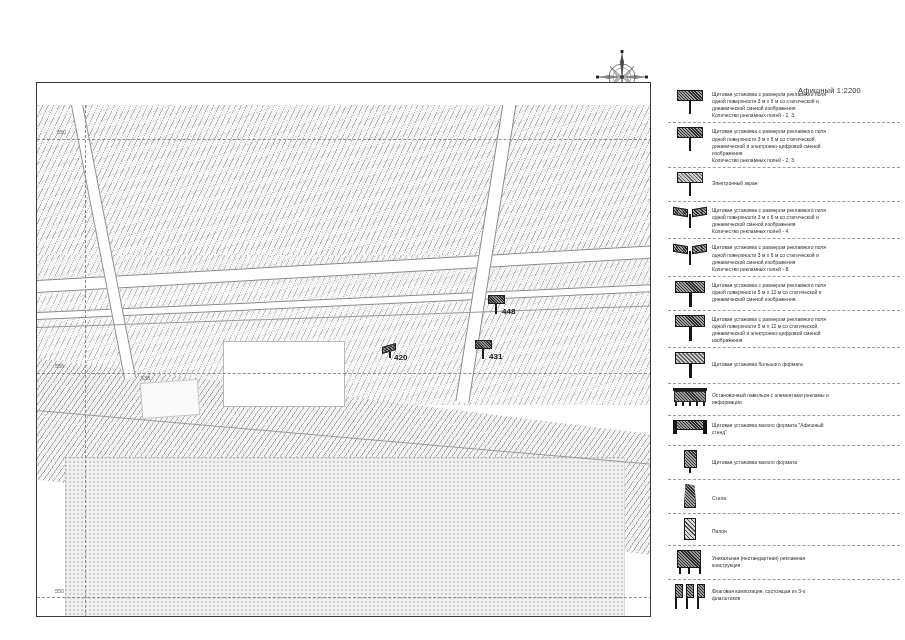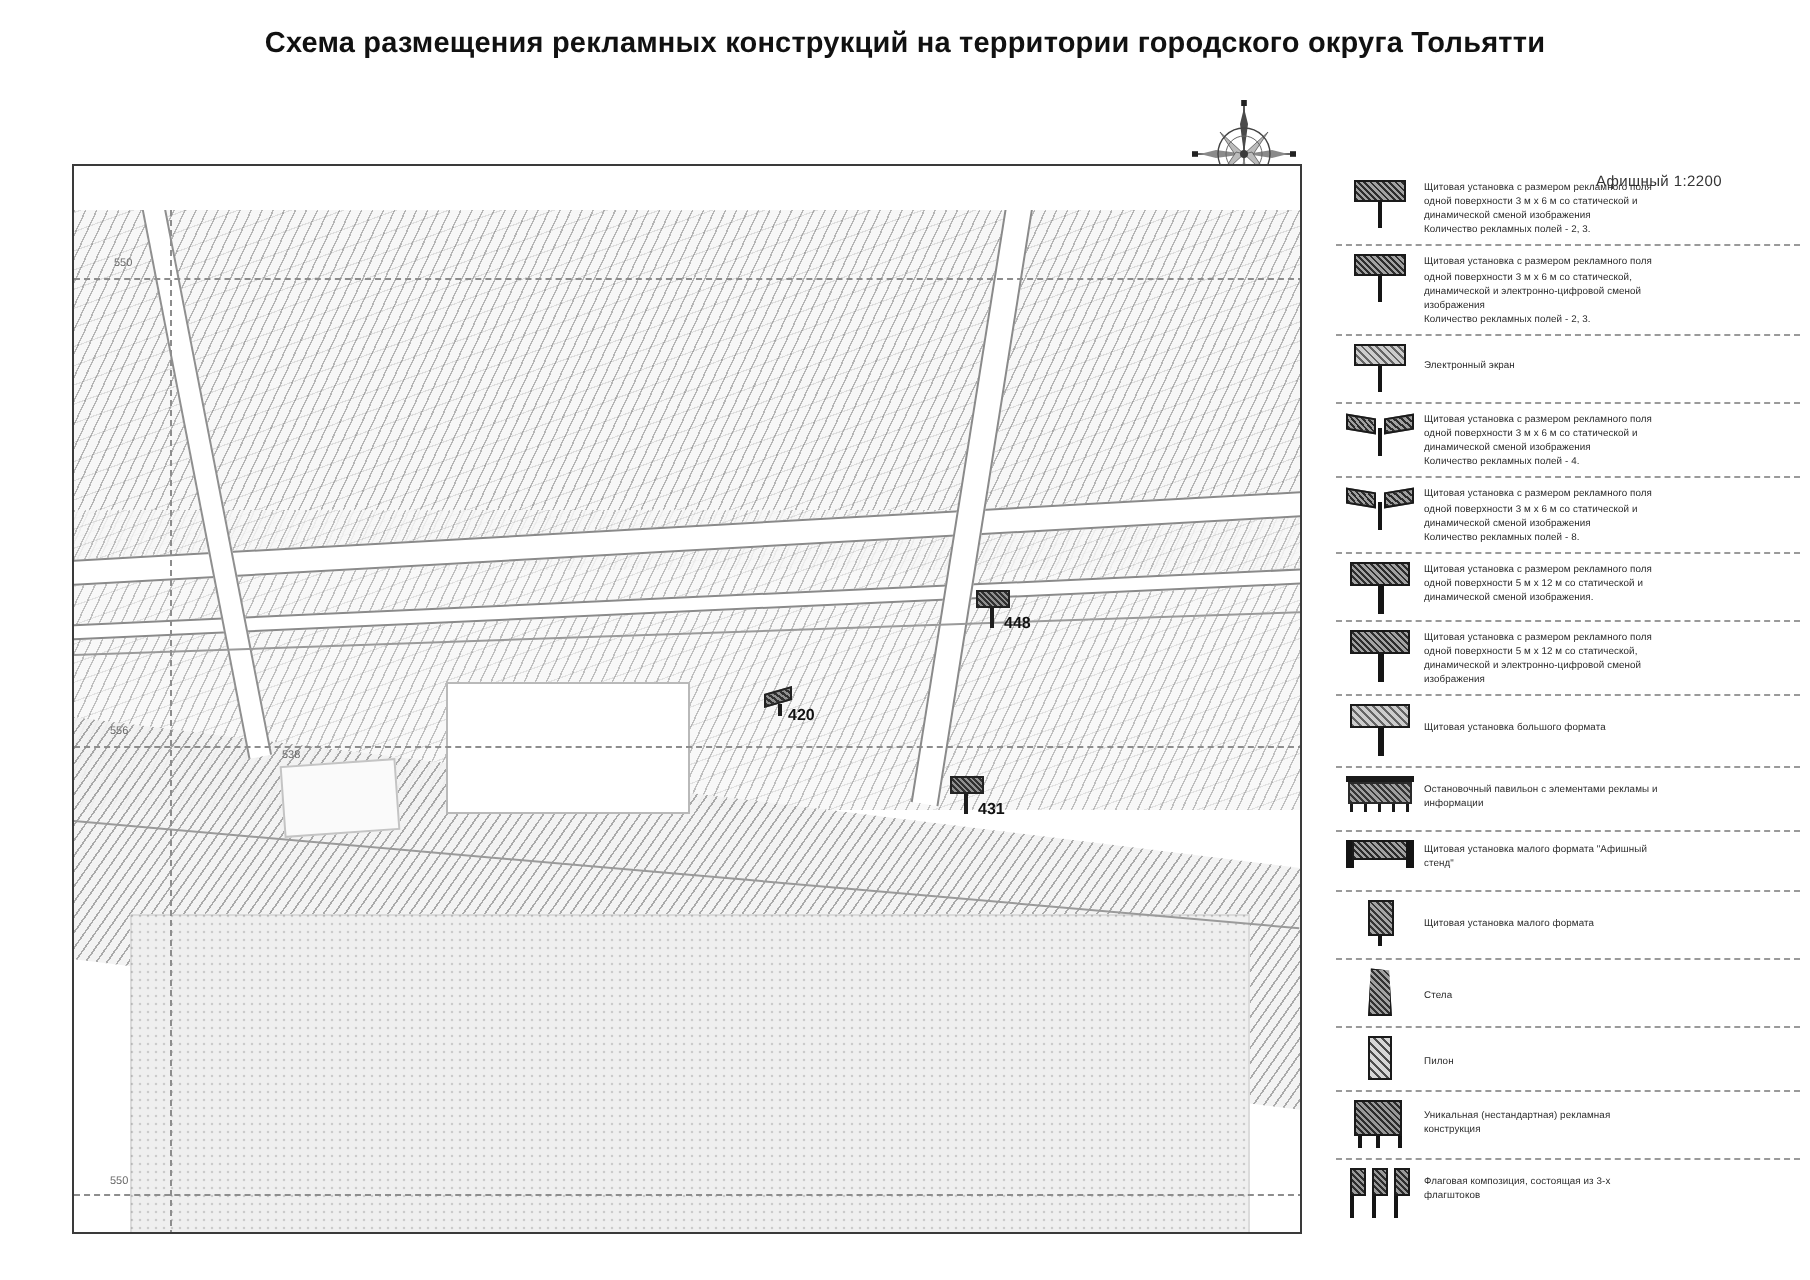--- a/index.html
+++ b/index.html
@@ -303,21 +303,20 @@
   }
   .ic-flags .fp {
     position: absolute; top: 14px; width: 1.6px; height: 11px; background: #151515;
   }
 </style>
 </head>
 <body>
 
 <div id="page">
 
-  <div class="title">Схема размещения рекламных конструкций на территории городского округа Тольятти</div>
 
   <div class="compass">
     <svg viewBox="0 0 52 54" width="52" height="54">
       <g stroke="#333" fill="none" stroke-width="0.8">
         <line x1="26" y1="2" x2="26" y2="52"></line>
         <line x1="2" y1="27" x2="50" y2="27"></line>
       </g>
       <polygon points="26,4 28,12 26,27 24,12" fill="#4a4a4a"></polygon>
       <polygon points="26,50 28,42 26,27 24,42" fill="#8a8a8a"></polygon>
       <polygon points="4,27 12,25 27,27 12,29" fill="#8a8a8a"></polygon>
@@ -377,21 +376,21 @@
         <div class="post"></div>
         <div class="mlabel">448</div>
       </div>
 
       <div class="marker" style="left:345px;top:240px;">
         <div class="panel" style="width:14px;height:7px;transform:skewY(-16deg);"></div>
         <div class="post" style="height:6px;"></div>
         <div class="mlabel" style="left:12px;top:8px;">420</div>
       </div>
 
-      <div class="marker" style="left:438px;top:235px;margin-top:48px;">
+      <div class="marker" style="left:438px;top:235px;">
         <div class="panel"></div>
         <div class="post"></div>
         <div class="mlabel">431</div>
       </div>
 
     </div>
   </div>
 
   <div class="legend">
 

